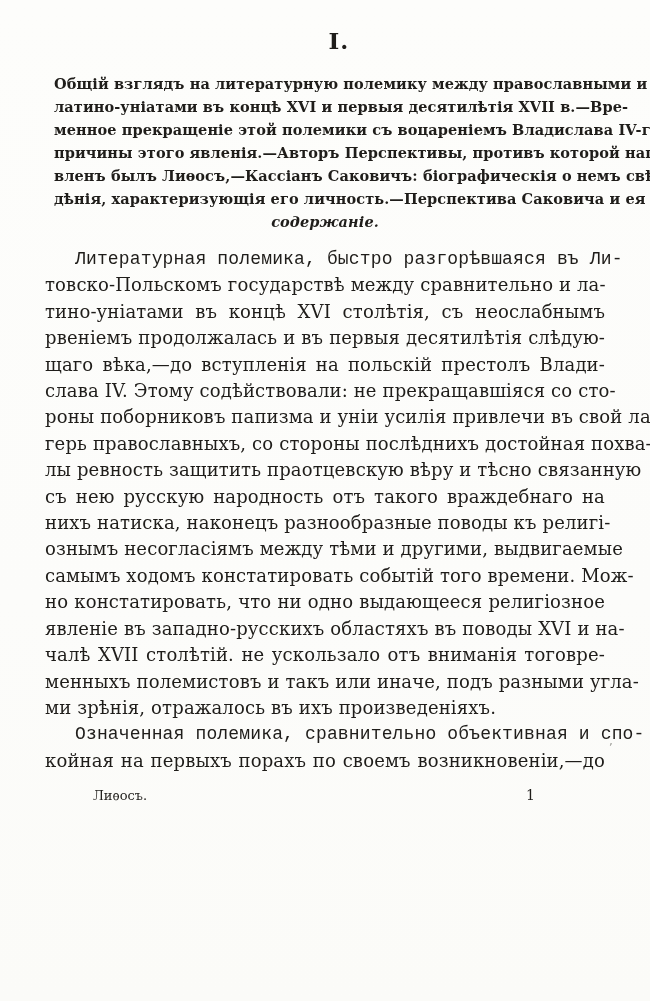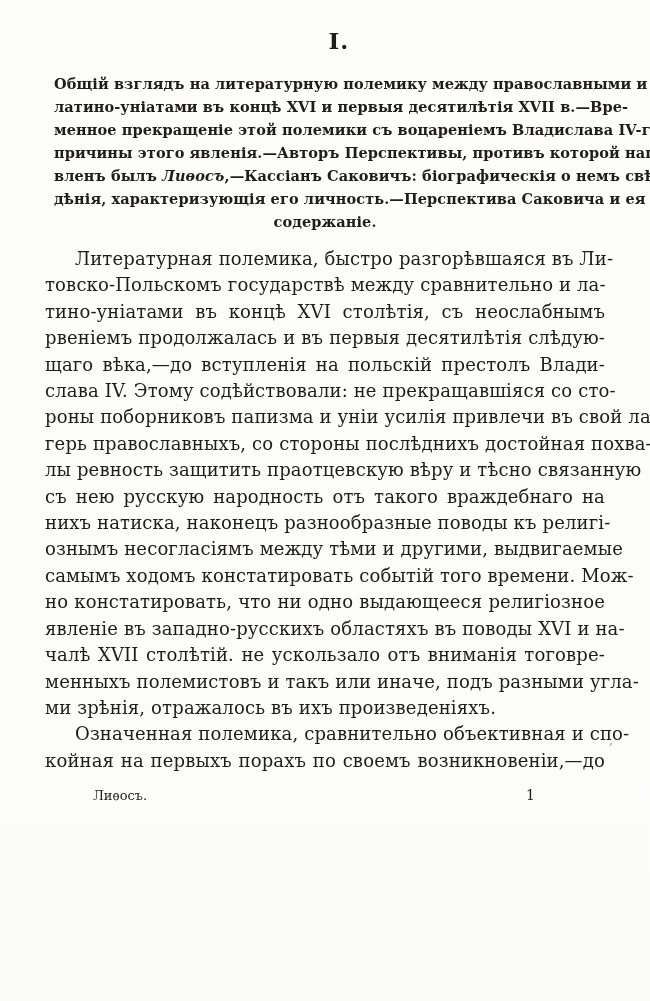--- a/index.html
+++ b/index.html
@@ -42,24 +42,24 @@
     margin: 13px auto 0 auto;
     font-size: 18px;
     line-height: 26.4px;
     letter-spacing: 0.15px;
   }
   .line {
     text-align: justify;
     text-align-last: justify;
     white-space: nowrap;
   }
-  .line.center { text-align: center; text-align-last: center; }
+  .line.center { text-align: center; text-align-last: center; font-style: italic; }
   .line.left   { text-align-last: left; }
-  .line.indent { padding-left: 30px; }
-  .italic { font-style: italic; }
+  .line.indent { padding-left: 30px; font-family: Liberation Mono, monospace; }
+  .italic { }
   .footer {
     width: 560px;
     margin: 12px auto;
     box-sizing: border-box;
     padding-left: 48px;
     padding-right: 70px;
     display: flex;
     justify-content: space-between;
     align-items: baseline;
     font-size: 13px;

